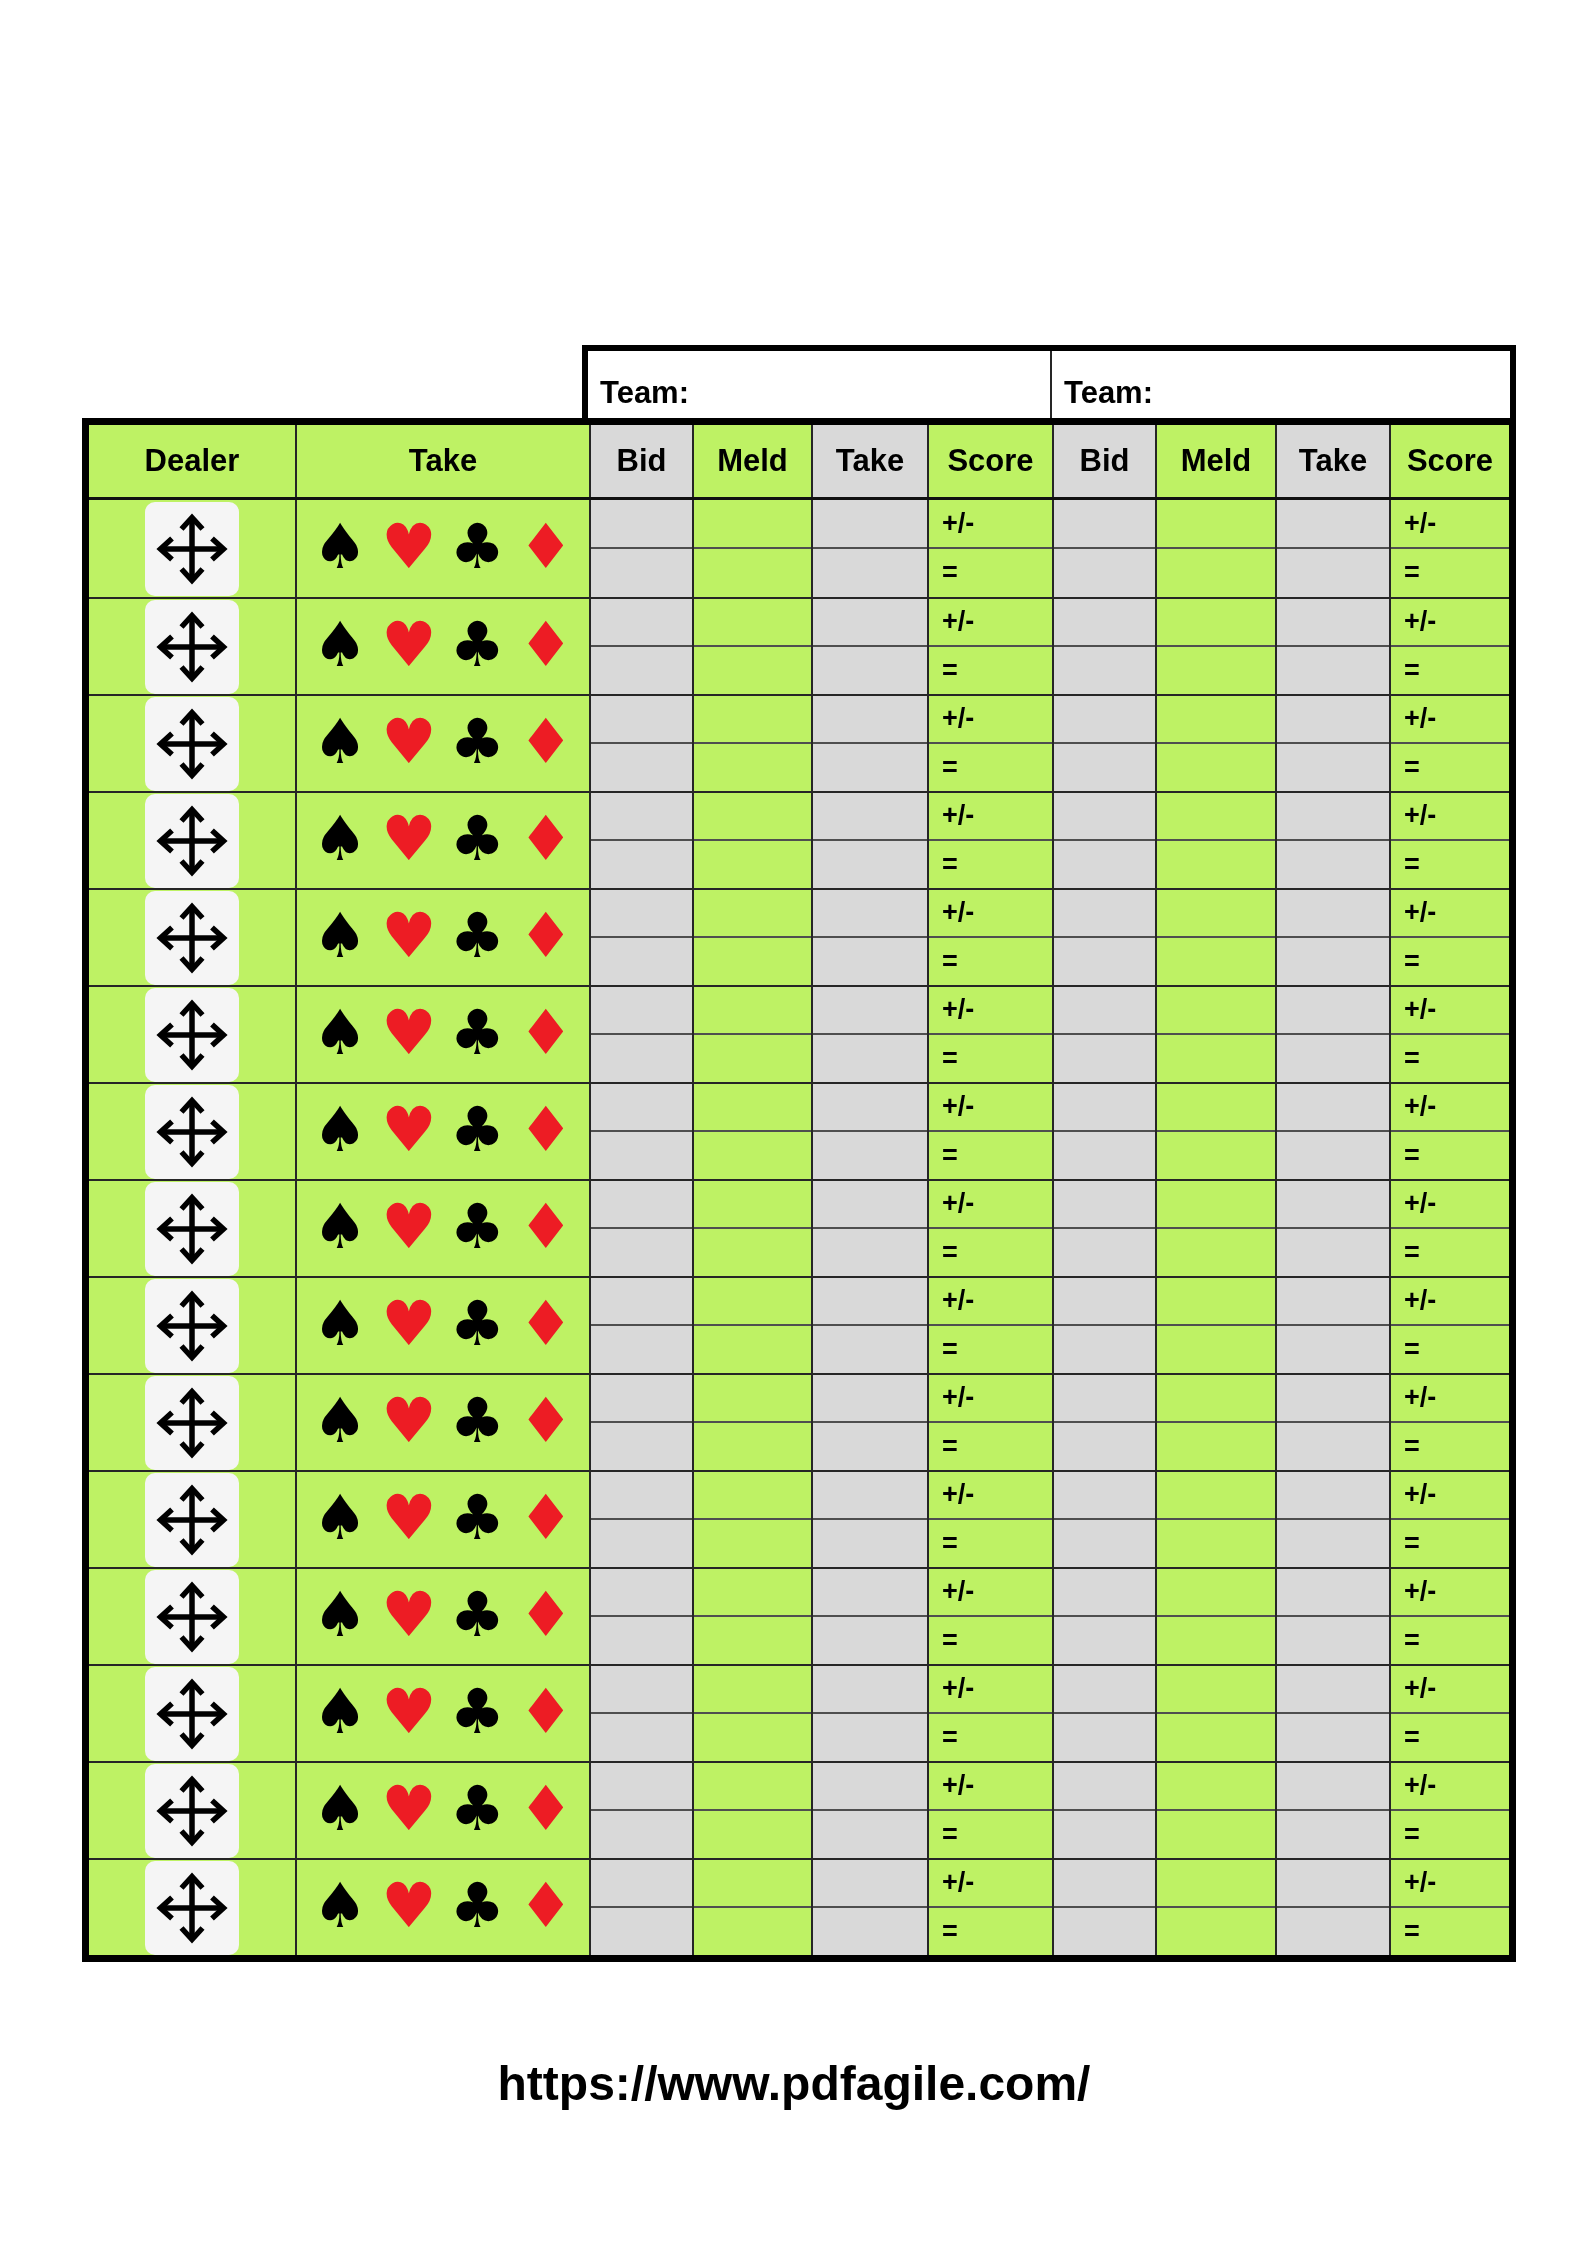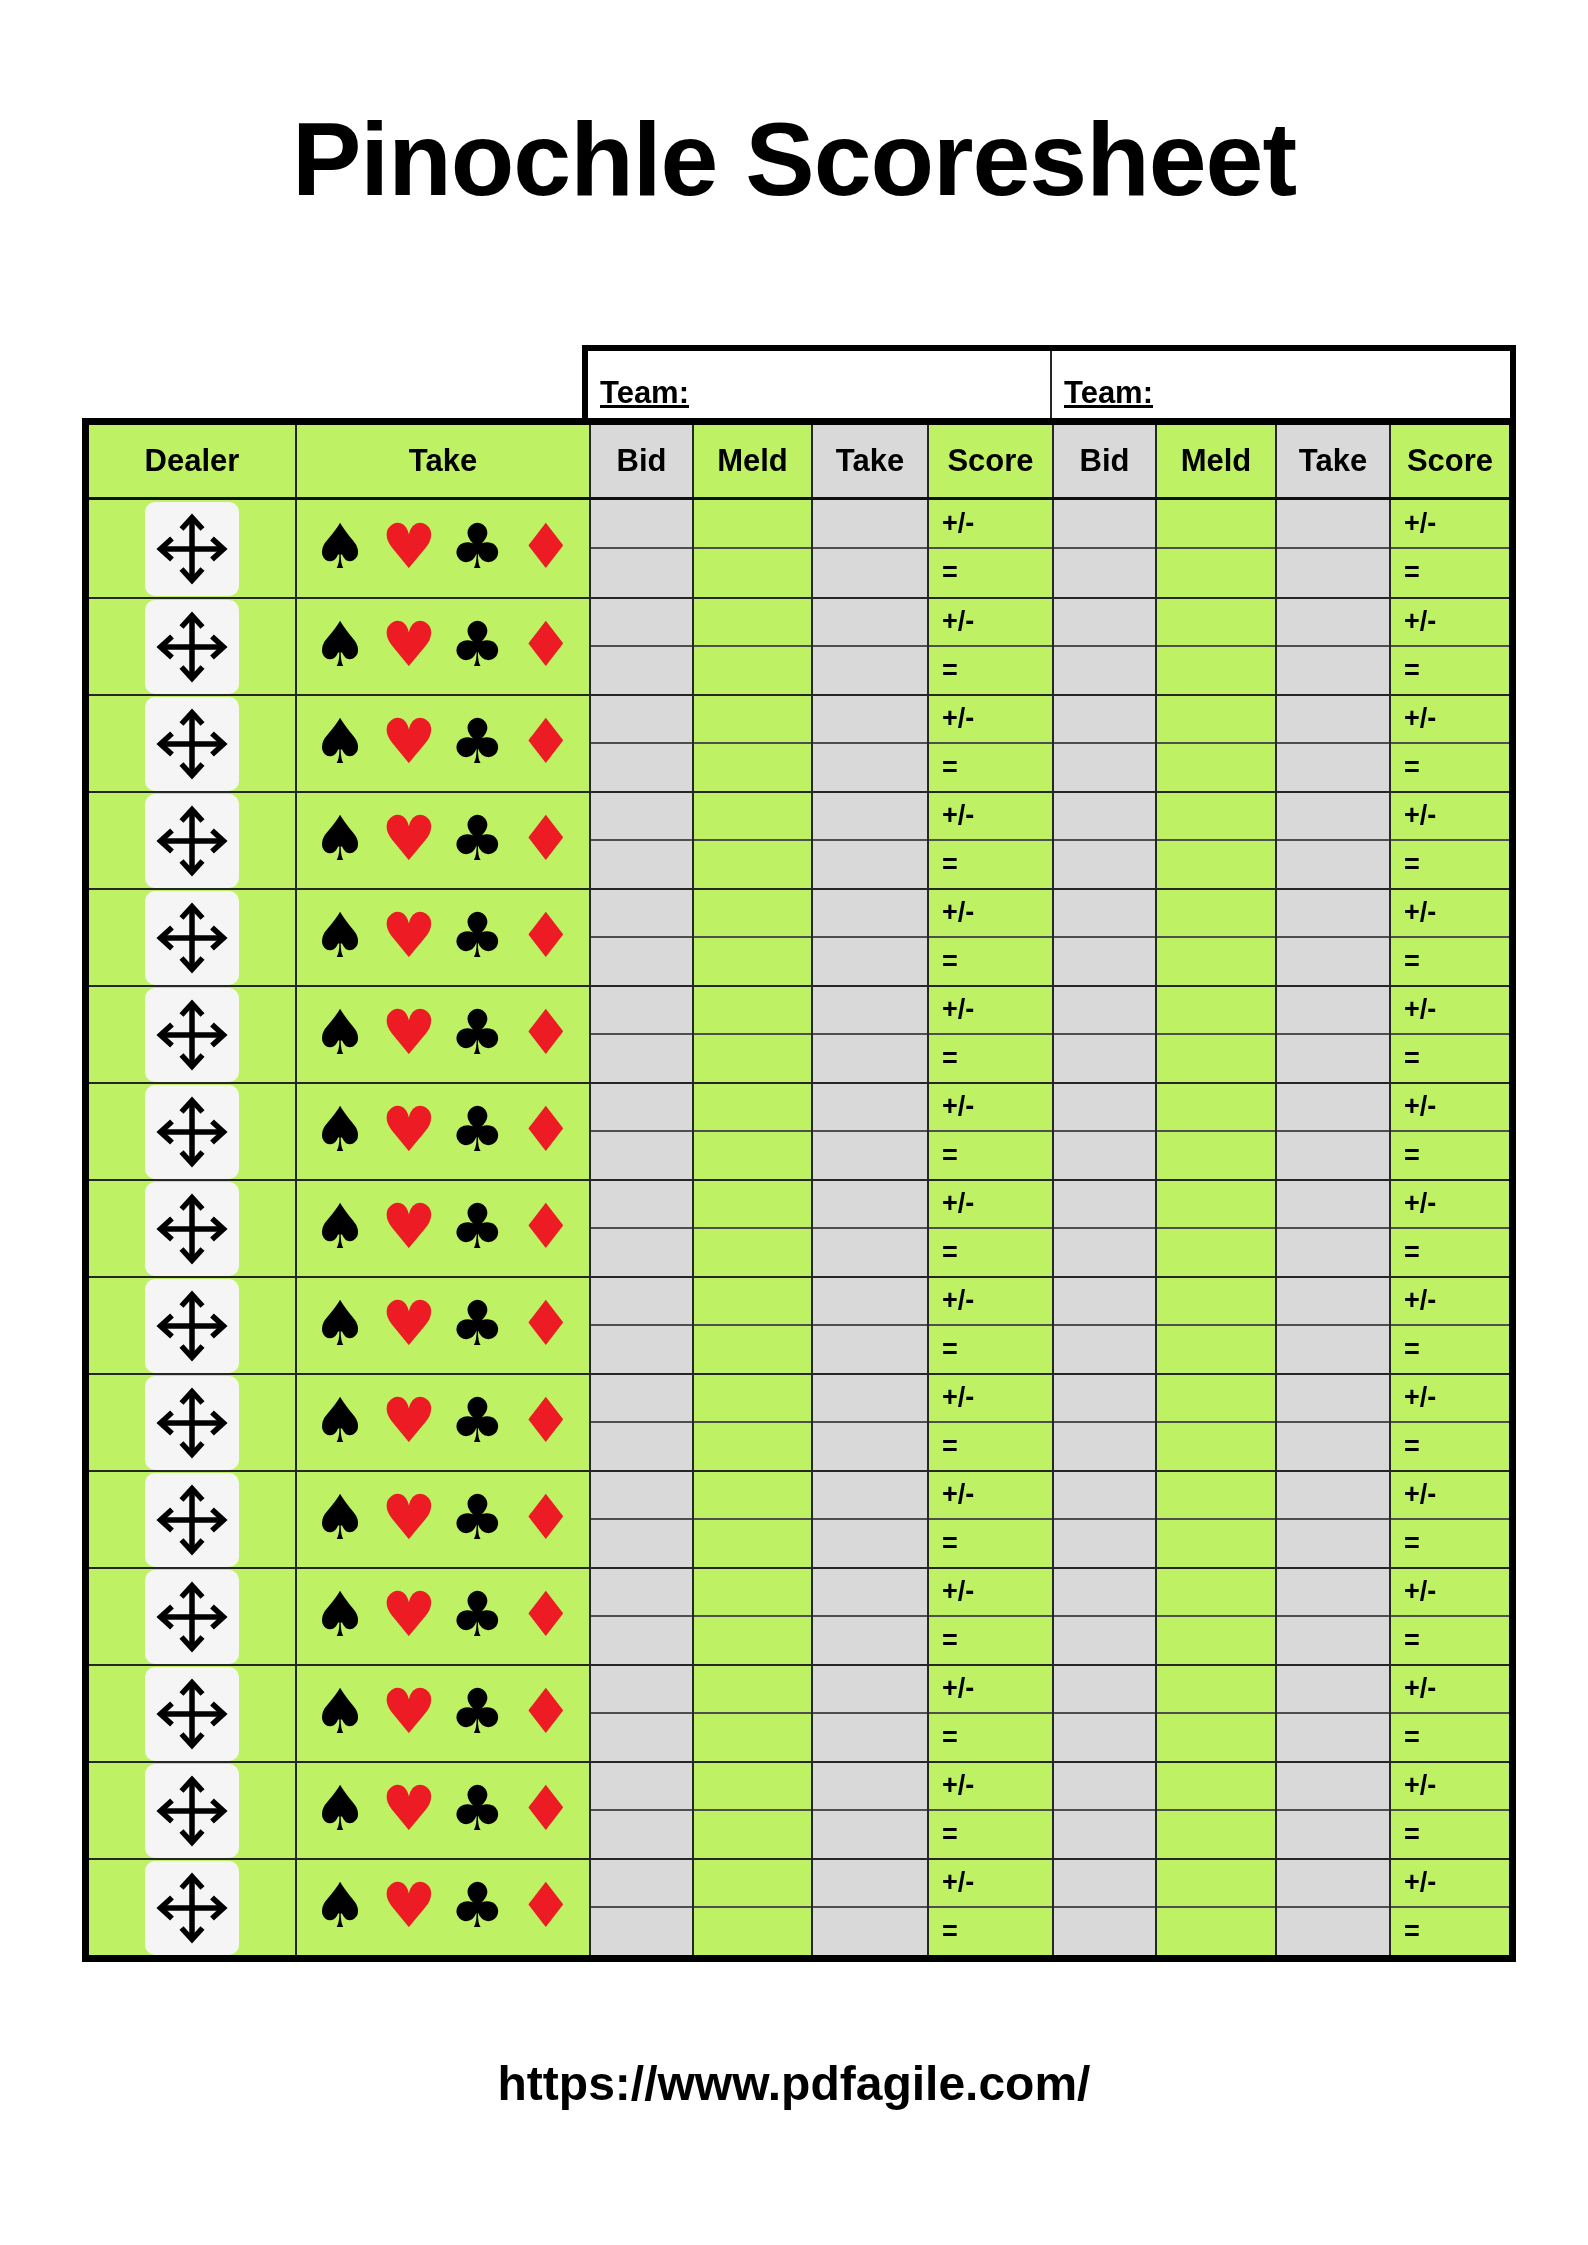--- a/index.html
+++ b/index.html
@@ -25,21 +25,20 @@
   
   .team-row{
     position:absolute;
     left:582px; top:345px;
     width:934px; height:73px;
     box-sizing:border-box;
     border:6px solid var(--border);
     border-bottom:none;
     display:flex;
     background:#fff;
-    text-decoration:underline;
   }
   .team-cell{
     box-sizing:border-box;
     display:flex;
     align-items:flex-end;
     padding:0 0 7px 12px;
     font-size:31px;
     font-weight:bold;
   }
   .team-cell.first{ width:464px; border-right:2px solid var(--line); }
@@ -106,21 +105,20 @@
     text-align:center;
     font-size:48px;
     font-weight:bold;
   }
 </style>
 </head>
 <body>
 
 <div class="page">
 
-  <div class="title">Pinochle Scoresheet</div>
 
   <div class="team-row">
     <div class="team-cell first">
       <span>Team:</span>
     </div>
     <div class="team-cell second">
       <span>Team:</span>
     </div>
   </div>
 

